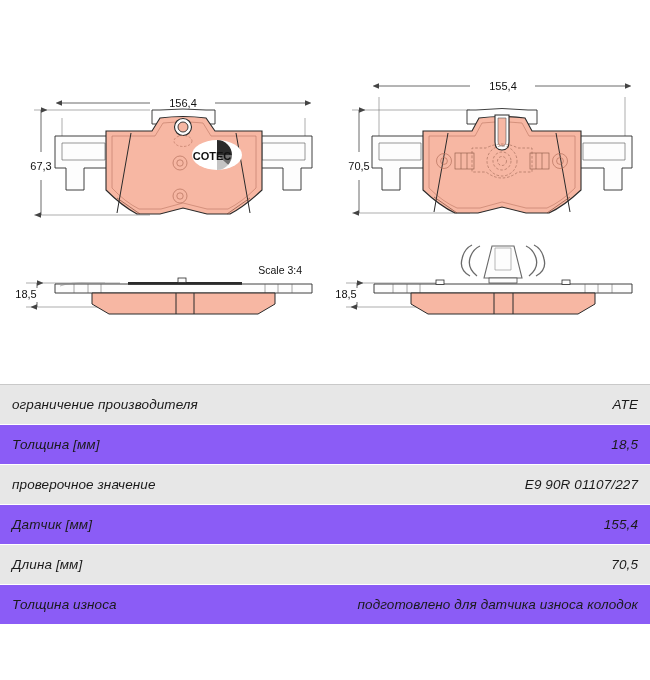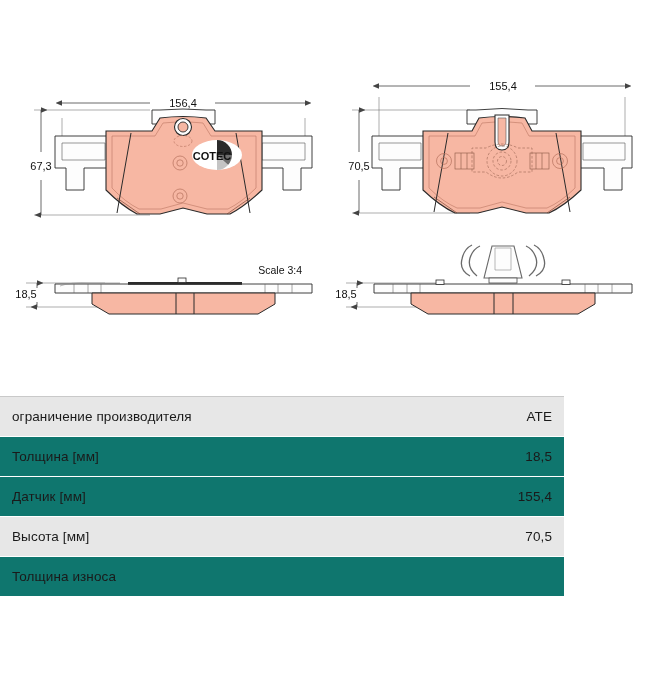--- a/index.html
+++ b/index.html
@@ -28,36 +28,37 @@
     width: 650px;
     height: 396px;
     background: #ffffff;
   }
   #drawing svg { display: block; }
 
   
   #spec-table {
     position: absolute;
     left: 0;
-    top: 396px;
-    width: 564px;
+    top: 384px;
+    width: 650px;
     border-top: 1px solid #c9c9c9;
     box-sizing: border-box;
+    font-style: italic;
   }
   .spec-row {
     display: flex;
     align-items: center;
     justify-content: space-between;
     height: 40px;
     padding: 0 12px;
     box-sizing: border-box;
     border-bottom: 1px solid #ffffff;
   }
   .spec-row.shade  { background: #e7e7e7; }
-  .spec-row.plain  { background: #0f766e; }
+  .spec-row.plain  { background: #8b5cf6; }
   .spec-label {
     font-size: 13.5px;
     color: #1a1a1a;
     white-space: nowrap;
     letter-spacing: 0.1px;
   }
   .spec-value {
     font-size: 13.5px;
     color: #1a1a1a;
     text-align: left;
@@ -312,30 +313,35 @@
     <div class="spec-row shade">
       <span class="spec-label">ограничение производителя</span>
       <span class="spec-value">ATE</span>
     </div>
 
     <div class="spec-row plain">
       <span class="spec-label">Толщина [мм]</span>
       <span class="spec-value">18,5</span>
     </div>
 
+    <div class="spec-row shade">
+      <span class="spec-label">проверочное значение</span>
+      <span class="spec-value">E9 90R 01107/227</span>
+    </div>
 
     <div class="spec-row plain">
       <span class="spec-label">Датчик [мм]</span>
       <span class="spec-value">155,4</span>
     </div>
 
     <div class="spec-row shade">
-      <span class="spec-label">Высота [мм]</span>
+      <span class="spec-label">Длина [мм]</span>
       <span class="spec-value">70,5</span>
     </div>
 
     <div class="spec-row plain">
       <span class="spec-label">Толщина износа</span>
+      <span class="spec-value">подготовлено для датчика износа колодок</span>
     </div>
 
 
   </div>
 </div>
 
 </body></html>

